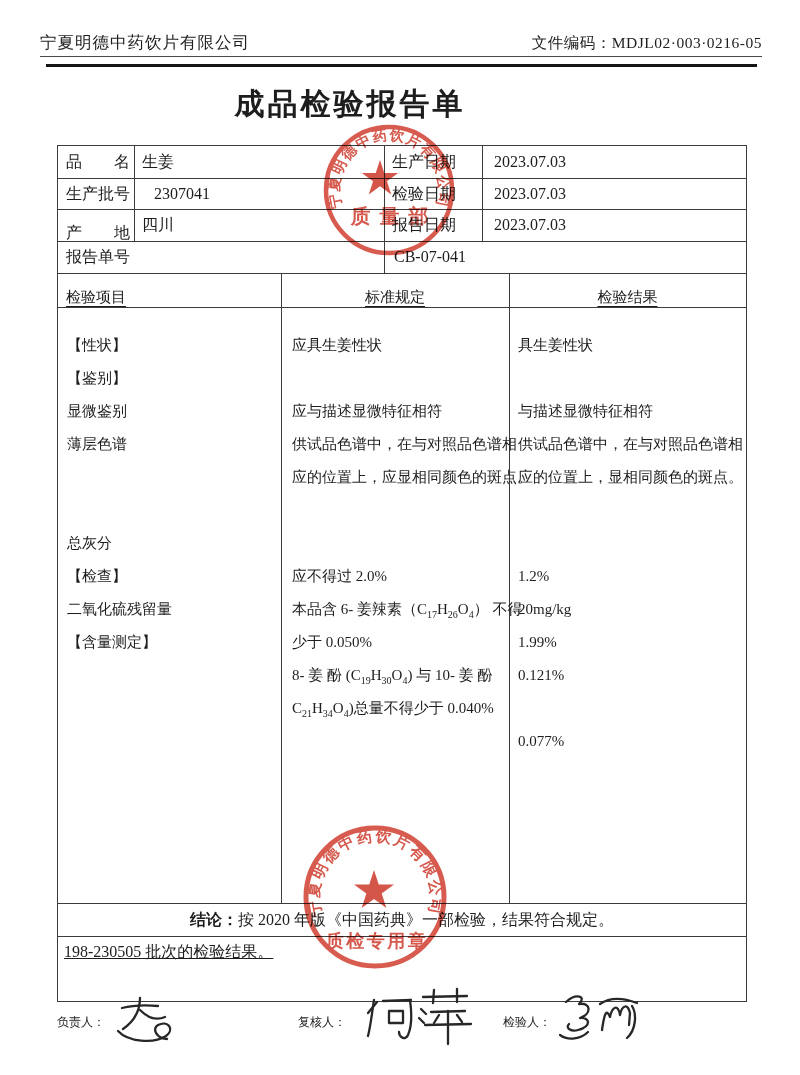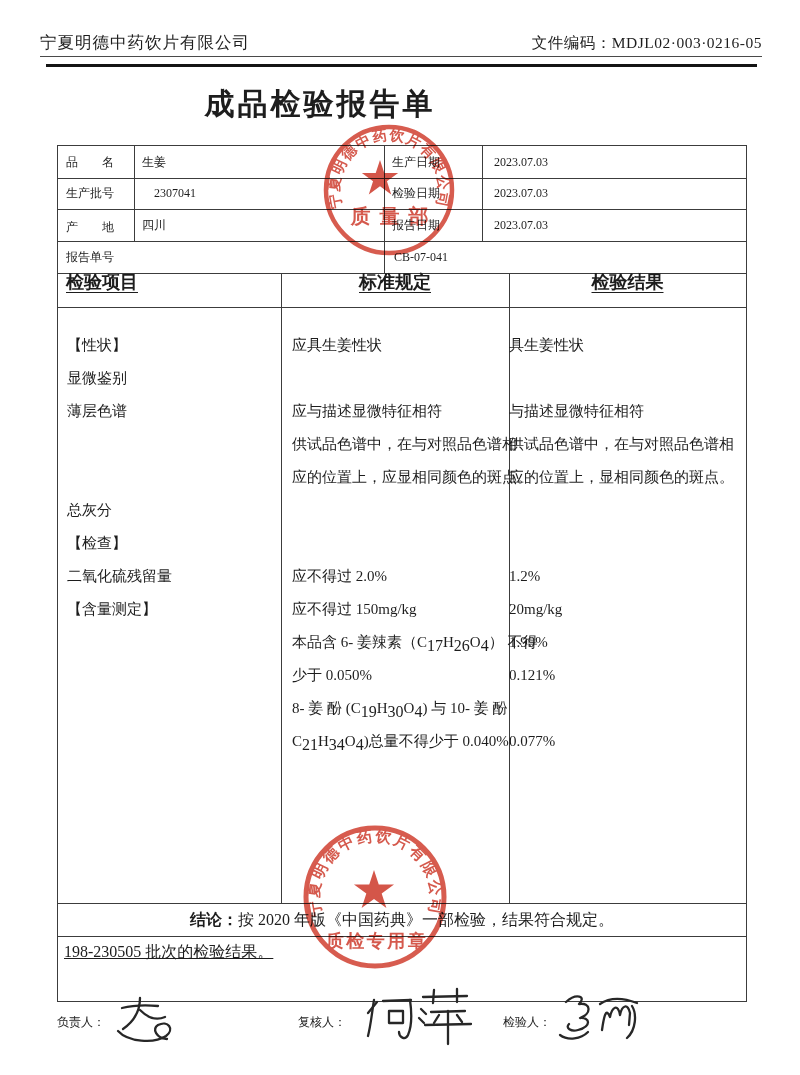--- a/index.html
+++ b/index.html
@@ -6,32 +6,32 @@
   body{
     width:800px;height:1075px;background:#ffffff;position:relative;overflow:hidden;
     font-family:"Liberation Serif","DejaVu Serif",serif;color:#1d1d1d;
   }
   
   .company{position:absolute;left:40px;top:32px;font-size:16.5px;letter-spacing:1px;}
   .doccode{position:absolute;right:38px;top:33px;font-size:15.5px;letter-spacing:.5px;}
   .rule-thin{position:absolute;left:40px;top:56px;width:722px;height:1px;background:#4a4a4a;}
   .rule-thick{position:absolute;left:46px;top:64px;width:711px;height:3px;background:#141414;}
   .title{position:absolute;left:0;top:84px;width:640px;text-align:center;
-         font-size:30px;font-weight:bold;letter-spacing:3px;}
+         font-size:30px;font-weight:bold;letter-spacing:3px;padding-left:30px;}
   
   .sheet{position:absolute;left:57px;top:145px;width:688px;height:855px;border:1px solid #3c3c3c;box-sizing:content-box;}
   .hline{position:absolute;left:0;width:688px;height:1px;background:#3c3c3c;}
   .vline{position:absolute;width:1px;background:#3c3c3c;}
-  .cellspan{position:absolute;font-size:12px;white-space:nowrap;font-family:Liberation Serif, serif;}
+  .cellspan{position:absolute;font-size:16px;white-space:nowrap;font-family:Liberation Serif, serif;}
   .rowtext{line-height:32px;}
-  .hdr{position:absolute;top:119px;height:34px;line-height:34px;font-size:18px;white-space:nowrap;font-weight:bold;}
+  .hdr{position:absolute;top:134px;height:34px;line-height:34px;font-size:15px;white-space:nowrap;}
   .u{text-decoration:underline;text-underline-offset:4px;}
   .bcol{position:absolute;top:161px;height:596px;box-sizing:border-box;padding-top:22px;}
   .bline{height:33px;line-height:33px;white-space:nowrap;font-size:15px;}
-  .bline sub{font-size:16px;line-height:0;}
+  .bline sub{font-size:10px;line-height:0;}
   .concl{position:absolute;top:757px;left:0;width:688px;height:33px;line-height:33px;
          text-align:center;font-size:16px;white-space:nowrap;}
   .remarks{position:absolute;top:790px;left:0;width:688px;height:65px;font-size:16px;}
   .rline1{padding-left:6px;text-indent:47px;line-height:31px;margin-top:2px;white-space:nowrap;}
   .rline2{padding-left:6px;line-height:31px;white-space:nowrap;text-decoration:underline;}
   b.lbl{font-weight:bold;}
   
   .sigline-label{position:absolute;font-size:12px;white-space:nowrap;}
   .sig{position:absolute;}
   .sig path{fill:none;stroke:#272727;stroke-width:2.3;stroke-linecap:round;stroke-linejoin:round;}
@@ -69,34 +69,35 @@
   <span class="cellspan rowtext" style="left:8px;top:0">品　　名</span>
   <span class="cellspan rowtext" style="left:84px;top:0">生姜</span>
   <span class="cellspan rowtext" style="left:334px;top:0">生产日期</span>
   <span class="cellspan rowtext" style="left:436px;top:0">2023.07.03</span>
 
   <span class="cellspan" style="left:8px;top:32px;line-height:31px">生产批号</span>
   <span class="cellspan" style="left:96px;top:32px;line-height:31px">2307041</span>
   <span class="cellspan" style="left:334px;top:32px;line-height:31px">检验日期</span>
   <span class="cellspan" style="left:436px;top:32px;line-height:31px">2023.07.03</span>
 
-  <span class="cellspan rowtext" style="left:8px;top:65px">产　　地</span>
+  <span class="cellspan rowtext" style="left:8px;top:71px">产　　地</span>
   <span class="cellspan rowtext" style="left:84px;top:63px">四川</span>
   <span class="cellspan rowtext" style="left:334px;top:63px">报告日期</span>
   <span class="cellspan rowtext" style="left:436px;top:63px">2023.07.03</span>
 
   <span class="cellspan" style="left:8px;top:95px;line-height:32px">报告单号</span>
   <span class="cellspan" style="left:336px;top:95px;line-height:32px">CB-07-041</span>
 
   <div class="hdr" style="left:8px"><span class="u">检验项目</span></div>
   <div class="hdr" style="left:223px;width:228px;text-align:center"><span class="u">标准规定</span></div>
   <div class="hdr" style="left:451px;width:237px;text-align:center"><span class="u">检验结果</span></div>
 
   <div class="bcol" style="left:0;width:223px;padding-left:9px">
       <div class="bline">【性状】</div>
+      <div class="bline">【鉴别】</div>
       <div class="bline">显微鉴别</div>
       <div class="bline">薄层色谱</div>
       <div class="bline">&nbsp;</div>
       <div class="bline">&nbsp;</div>
       <div class="bline">总灰分</div>
       <div class="bline">【检查】</div>
       <div class="bline">二氧化硫残留量</div>
       <div class="bline">【含量测定】</div>
       <div class="bline">&nbsp;</div>
       <div class="bline">&nbsp;</div>
@@ -105,27 +106,26 @@
     </div>
   <div class="bcol" style="left:223px;width:228px;padding-left:11px">
       <div class="bline">应具生姜性状</div>
       <div class="bline">&nbsp;</div>
       <div class="bline">应与描述显微特征相符</div>
       <div class="bline">供试品色谱中，在与对照品色谱相</div>
       <div class="bline">应的位置上，应显相同颜色的斑点。</div>
       <div class="bline">&nbsp;</div>
       <div class="bline">&nbsp;</div>
       <div class="bline">应不得过 2.0%</div>
-      <div class="bline">应不得过 150mg/kg</div>
       <div class="bline">本品含 6- 姜辣素（C<sub>17</sub>H<sub>26</sub>O<sub>4</sub>） 不得</div>
       <div class="bline">少于 0.050%</div>
       <div class="bline"> 8- 姜 酚 (C<sub>19</sub>H<sub>30</sub>O<sub>4</sub>) 与 10- 姜 酚</div>
       <div class="bline">C<sub>21</sub>H<sub>34</sub>O<sub>4</sub>)总量不得少于 0.040%</div>
     </div>
-  <div class="bcol" style="left:451px;width:237px;padding-left:0">
+  <div class="bcol" style="left:451px;width:237px;padding-left:9px">
       <div class="bline">具生姜性状</div>
       <div class="bline">&nbsp;</div>
       <div class="bline">与描述显微特征相符</div>
       <div class="bline">供试品色谱中，在与对照品色谱相</div>
       <div class="bline">应的位置上，显相同颜色的斑点。</div>
       <div class="bline">&nbsp;</div>
       <div class="bline">&nbsp;</div>
       <div class="bline">1.2%</div>
       <div class="bline">20mg/kg</div>
       <div class="bline">1.99%</div>

